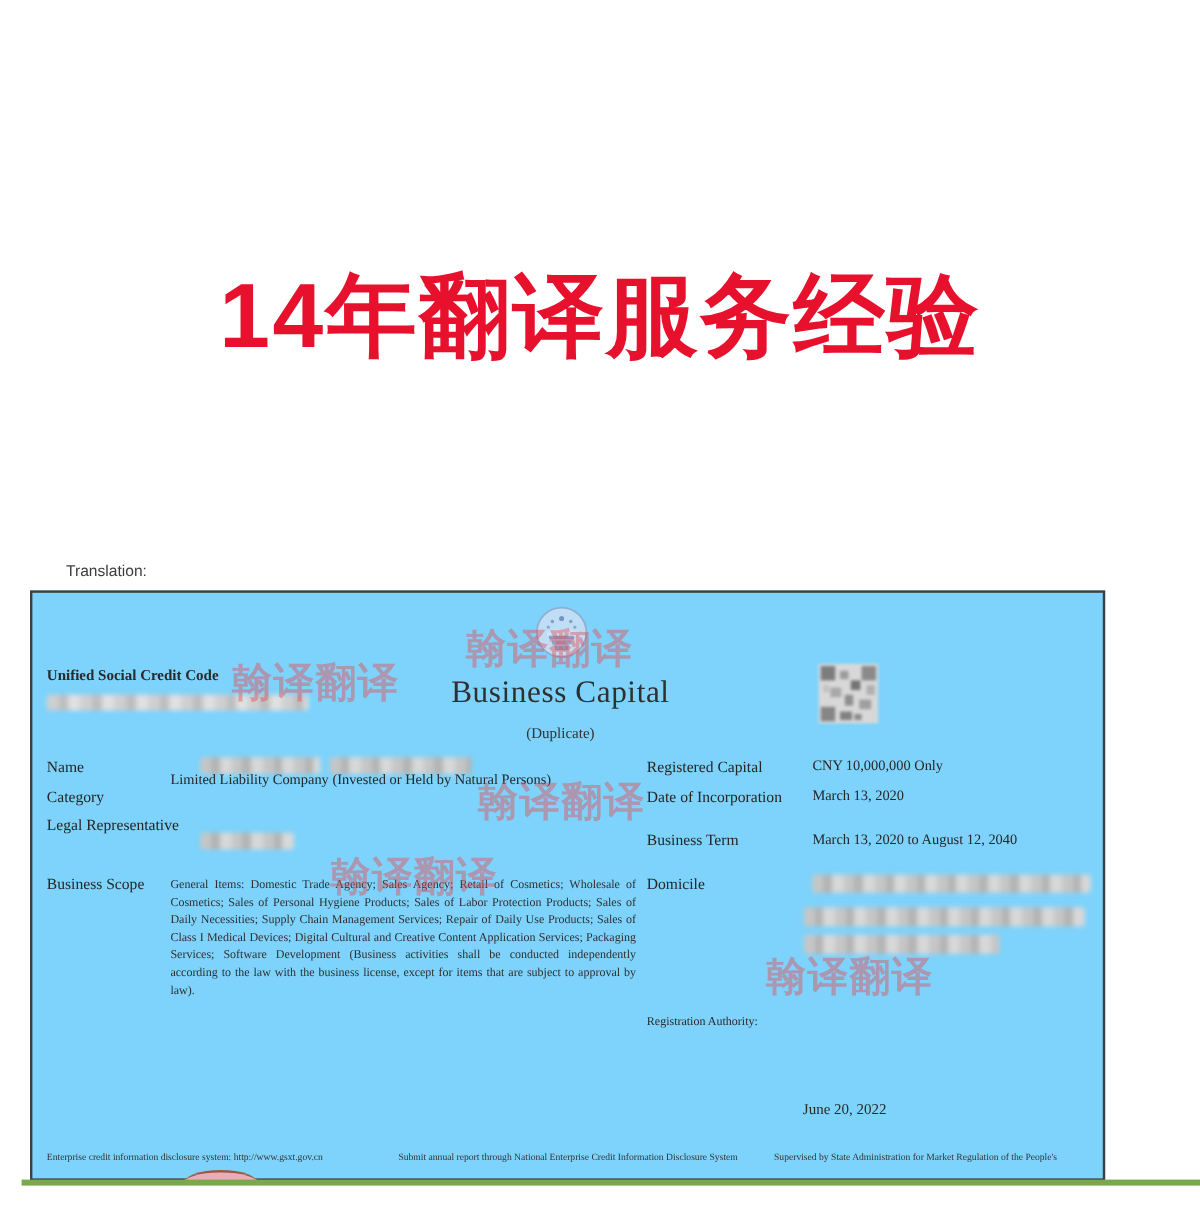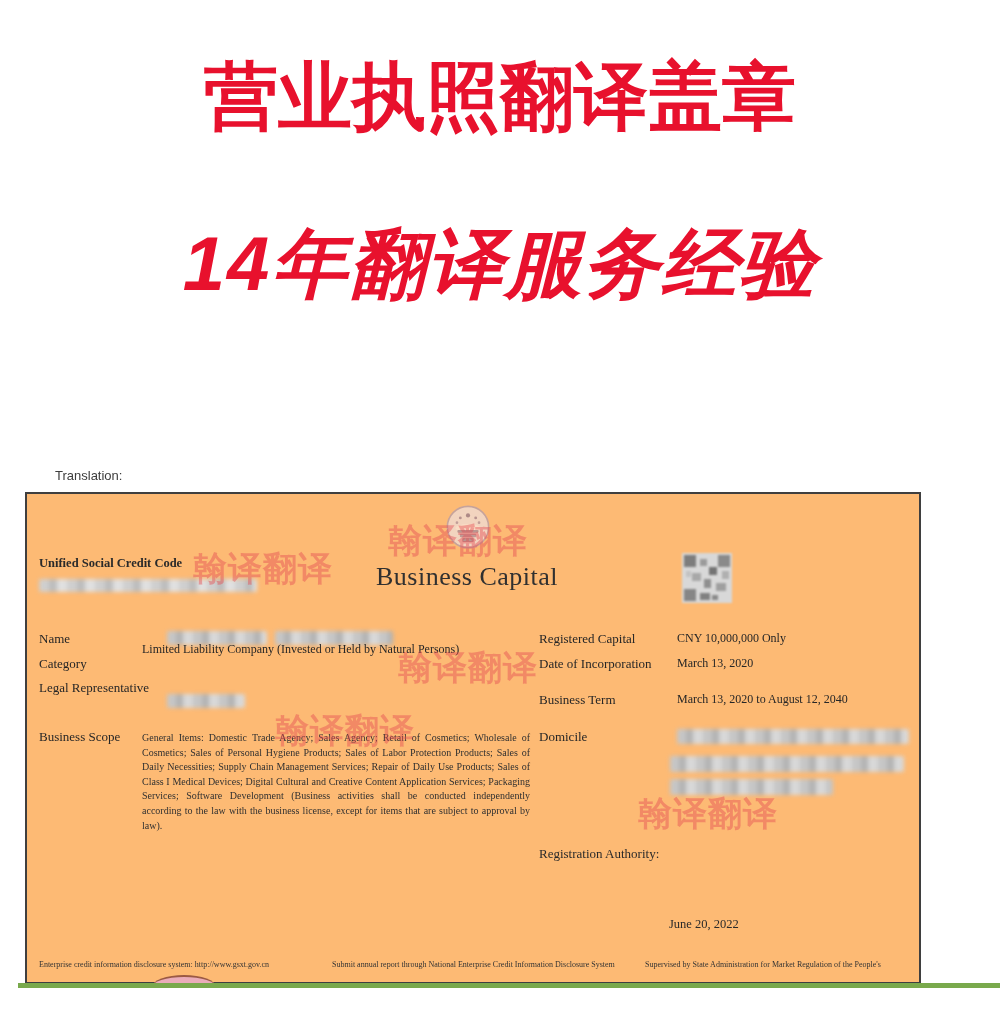--- a/index.html
+++ b/index.html
@@ -2,36 +2,36 @@
 <html><head>
 <meta charset="utf-8">
 <style>
   html,body{margin:0;padding:0;background:#fff;}
   .canvas{position:relative;width:1000px;height:1026px;background:#ffffff;overflow:hidden;
           font-family:"Liberation Serif", serif;color:#2a2a2a;}
   
   .banner{position:absolute;left:0;width:100%;text-align:center;color:#e8112d;
           font-family:"Liberation Sans", sans-serif;font-weight:900;line-height:1.15;white-space:nowrap;}
   .banner.l1{top:54px;font-size:74px;}
-  .banner.l2{top:220px;font-size:76px;letter-spacing:2px;font-style:italic;}
+  .banner.l2{top:220px;font-size:76px;letter-spacing:2px;}
   
   .translation-label{position:absolute;left:55px;top:468px;font-family:"Liberation Sans", sans-serif;
           font-size:13px;color:#3d3d3d;}
   
-  .doc{position:absolute;left:25px;top:492px;width:892px;height:488px;border:2px solid #3f3f3f;background:#fdba74;}
+  .doc{position:absolute;left:25px;top:492px;width:892px;height:488px;border:2px solid #3f3f3f;background:#7dd3fc;}
   .doc *{position:absolute;}
   .lbl{font-weight:400;font-size:13px;color:#262626;line-height:24px;}
   .val{font-size:12px;color:#262626;line-height:15px;white-space:nowrap;}
   .doc-title{left:230px;top:68px;width:420px;text-align:center;font-size:26px;color:#303030;letter-spacing:.5px;}
   .doc-subtitle{left:230px;top:110px;width:420px;text-align:center;font-size:12.5px;color:#333;}
   .uscc{left:12px;top:62px;font-weight:700;font-size:12.5px;}
   .qr-note{left:712px;top:55px;width:178px;font-size:10px;line-height:15.2px;color:#333;white-space:normal;}
   .scope{left:115px;top:237px;width:388px;font-size:10px;line-height:14.6px;color:#303030;
          white-space:normal;text-align:justify;}
-  .reg-auth{left:512px;top:352px;font-size:13px;}
+  .reg-auth{left:512px;top:352px;font-size:10px;}
   .affixed{left:543px;top:379px;font-size:12px;font-style:italic;white-space:nowrap;color:#2e2e2e;}
   .issue-date{left:642px;top:423px;font-size:12.5px;}
   .footer{top:466px;font-size:8px;color:#333;white-space:nowrap;}
   
   .blur{background:repeating-linear-gradient(90deg,#c6c6c6 0 9px,#b3b3b3 9px 16px,#d8d8d8 16px 26px);
         filter:blur(2.3px);border-radius:2px;}
   .blur.lite{background:repeating-linear-gradient(90deg,#cfcfcf 0 10px,#bdbdbd 10px 18px,#e0e0e0 18px 28px);}
   
   .wm{position:absolute;z-index:6;font-family:"Liberation Sans", sans-serif;font-weight:700;
       font-size:34px;letter-spacing:1px;color:rgba(228,77,85,.45);white-space:nowrap;pointer-events:none;}
@@ -41,21 +41,20 @@
   
   .green-bar{position:absolute;left:18px;top:983px;width:982px;height:5px;background:#79a94c;}
   .seal-arc{position:absolute;left:152px;top:975px;width:64px;height:10px;background:#eaacb9;
             border-top:2px solid #9b5a44;border-radius:50% 50% 0 0 / 100% 100% 0 0;filter:blur(.6px);}
 </style>
 </head>
 <body>
 
 <div class="canvas">
 
-  <div class="banner l1">营业执照翻译盖章</div>
   <div class="banner l2">14年翻译服务经验</div>
 
   <div class="translation-label">Translation:</div>
 
   <div class="doc">
 
     <svg class="emblem" viewBox="0 0 50 50">
       <circle cx="25" cy="25" r="21.5" fill="#ece6f2" stroke="#a394b5" stroke-width="1.6"></circle>
       <circle cx="25" cy="13" r="2.2" fill="#7a6a92"></circle>
       <circle cx="17" cy="15.5" r="1.5" fill="#8a7aa2"></circle>
@@ -64,20 +63,21 @@
       <circle cx="36.5" cy="20.5" r="1.4" fill="#9a8ab0"></circle>
       <ellipse cx="25" cy="26" rx="13" ry="4" fill="#f7f4fa"></ellipse>
       <rect x="14" y="28" width="22" height="3" rx="1" fill="#8d7fa4"></rect>
       <rect x="16.5" y="32" width="17" height="3.6" rx="1" fill="#9688ac"></rect>
       <rect x="19" y="36.5" width="12" height="4" rx="1" fill="#8d7fa4"></rect>
     </svg>
 
     <div class="uscc">Unified Social Credit Code</div>
     <div class="blur lite" style="left:12px;top:85px;width:218px;height:13px;"></div>
     <div class="doc-title">Business Capital</div>
+    <div class="doc-subtitle">(Duplicate)</div>
 
     <svg class="qr" viewBox="0 0 50 50">
       <rect width="50" height="50" fill="#d8d8d8"></rect>
       <rect x="2" y="2" width="12" height="12" fill="#7d7d7d"></rect>
       <rect x="36" y="2" width="12" height="12" fill="#8a8a8a"></rect>
       <rect x="2" y="36" width="12" height="12" fill="#868686"></rect>
       <rect x="18" y="6" width="7" height="7" fill="#9b9b9b"></rect>
       <rect x="27" y="14" width="8" height="8" fill="#747474"></rect>
       <rect x="10" y="20" width="9" height="8" fill="#a8a8a8"></rect>
       <rect x="22" y="26" width="7" height="9" fill="#8f8f8f"></rect>

